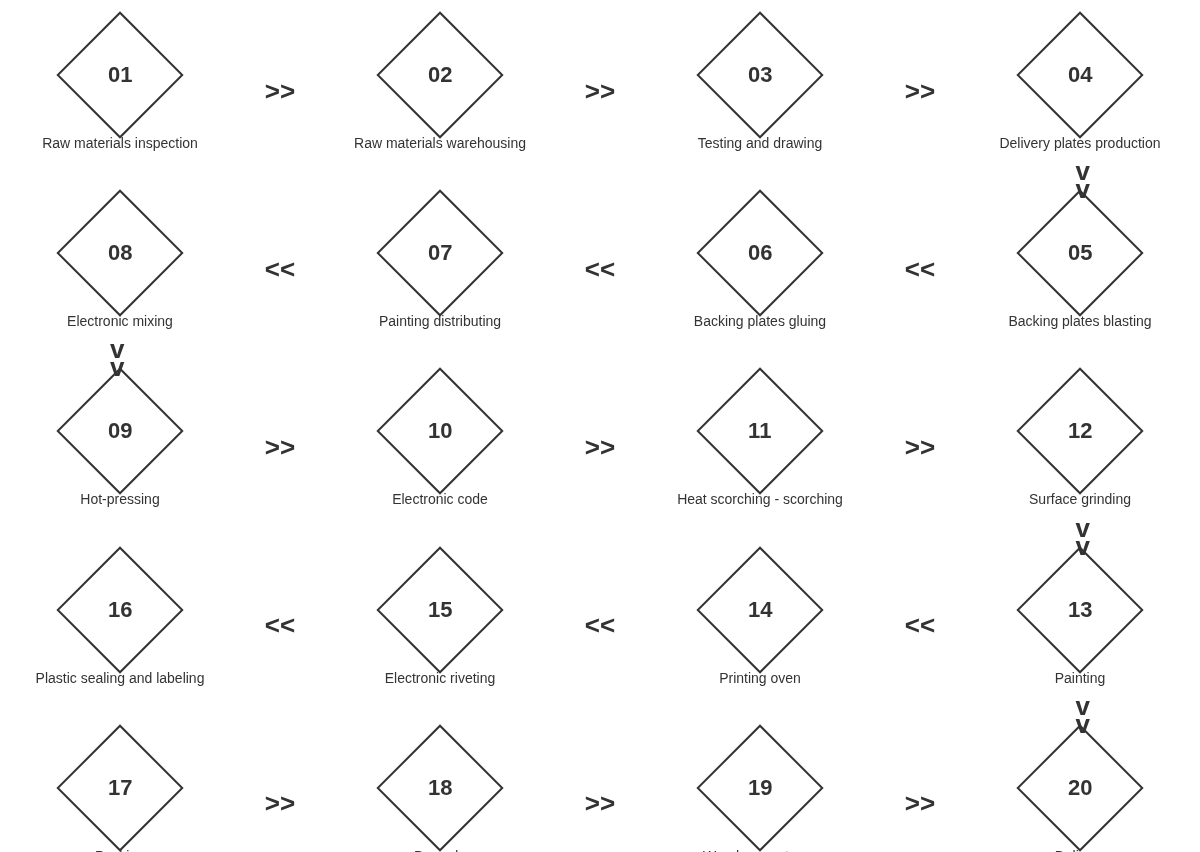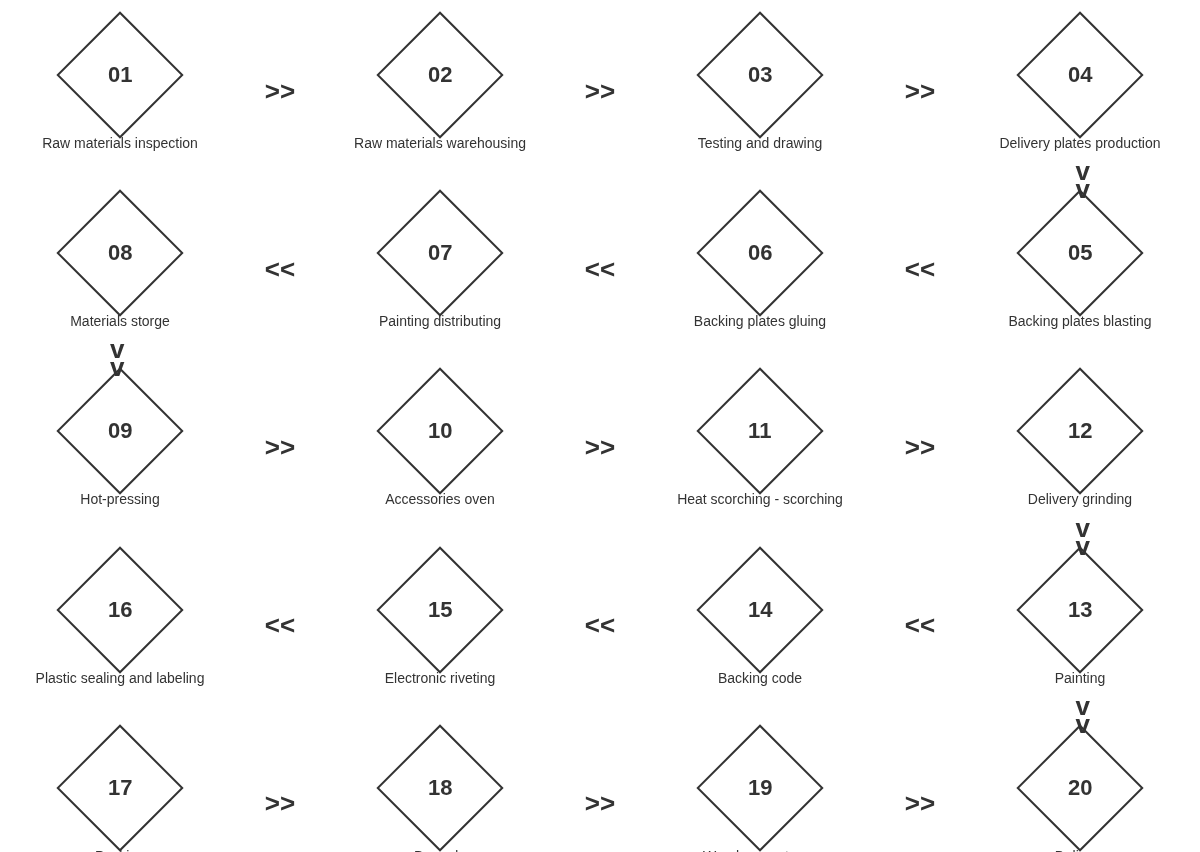--- a/index.html
+++ b/index.html
@@ -119,21 +119,21 @@
       <div class="v-arrow">v</div>
       <div class="v-arrow">v</div>
     </div>
   </div>
 
   <div class="flow-row">
     <div class="step-wrapper">
       <div class="diamond-box">
         <span class="step-num">08</span>
       </div>
-      <span class="step-label">Materials storge</span>
+      <span class="step-label">Electronic mixing</span>
     </div>
     <div class="arrow">&lt;&lt;</div>
     <div class="step-wrapper">
       <div class="diamond-box">
         <span class="step-num">07</span>
       </div>
       <span class="step-label">Painting distributing</span>
     </div>
     <div class="arrow">&lt;&lt;</div>
     <div class="step-wrapper">
@@ -163,35 +163,35 @@
       <div class="diamond-box">
         <span class="step-num">09</span>
       </div>
       <span class="step-label">Hot-pressing</span>
     </div>
     <div class="arrow">&gt;&gt;</div>
     <div class="step-wrapper">
       <div class="diamond-box">
         <span class="step-num">10</span>
       </div>
-      <span class="step-label">Accessories oven</span>
+      <span class="step-label">Electronic code</span>
     </div>
     <div class="arrow">&gt;&gt;</div>
     <div class="step-wrapper">
       <div class="diamond-box">
         <span class="step-num">11</span>
       </div>
       <span class="step-label">Heat scorching - scorching</span>
     </div>
     <div class="arrow">&gt;&gt;</div>
     <div class="step-wrapper">
       <div class="diamond-box">
         <span class="step-num">12</span>
       </div>
-      <span class="step-label">Delivery grinding</span>
+      <span class="step-label">Surface grinding</span>
     </div>
   </div>
 
   <div style="display:flex; justify-content: flex-end; padding-right: 110px;">
     <div class="v-arrow-container">
       <div class="v-arrow">v</div>
       <div class="v-arrow">v</div>
     </div>
   </div>
 
@@ -207,21 +207,21 @@
       <div class="diamond-box">
         <span class="step-num">15</span>
       </div>
       <span class="step-label">Electronic riveting</span>
     </div>
     <div class="arrow">&lt;&lt;</div>
     <div class="step-wrapper">
       <div class="diamond-box">
         <span class="step-num">14</span>
       </div>
-      <span class="step-label">Backing code</span>
+      <span class="step-label">Printing oven</span>
     </div>
     <div class="arrow">&lt;&lt;</div>
     <div class="step-wrapper">
       <div class="diamond-box">
         <span class="step-num">13</span>
       </div>
       <span class="step-label">Painting</span>
     </div>
   </div>
 

